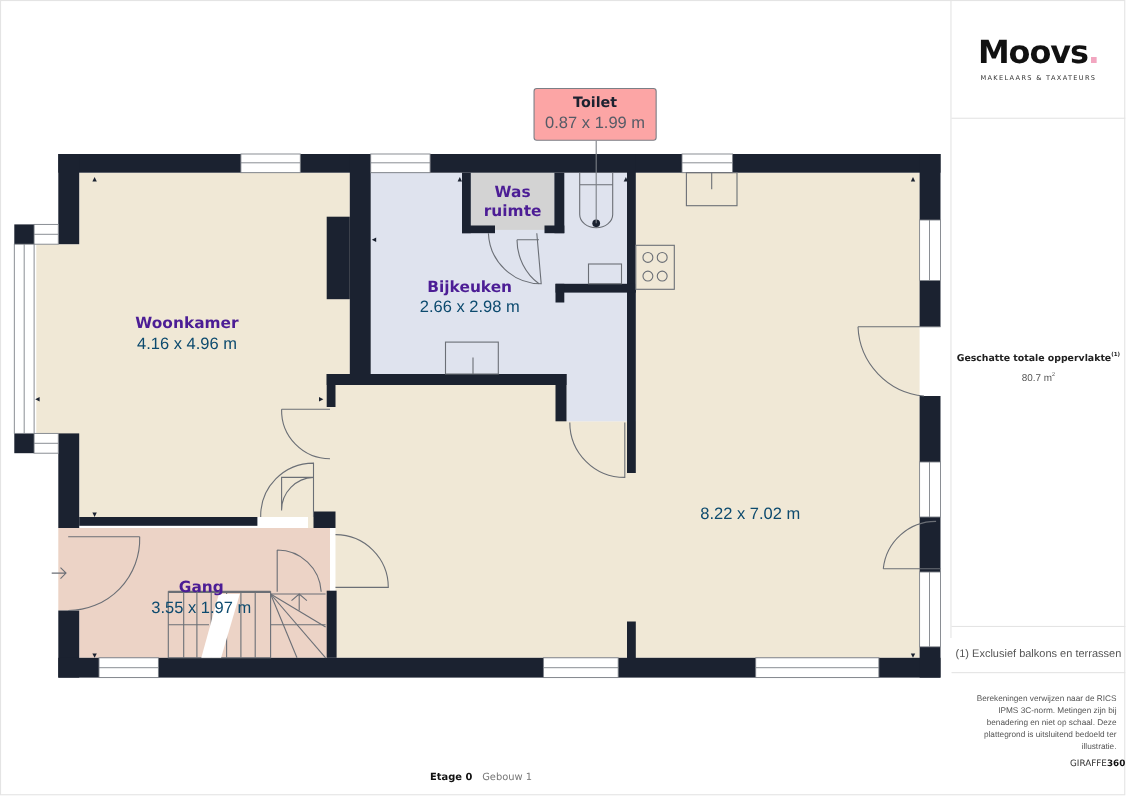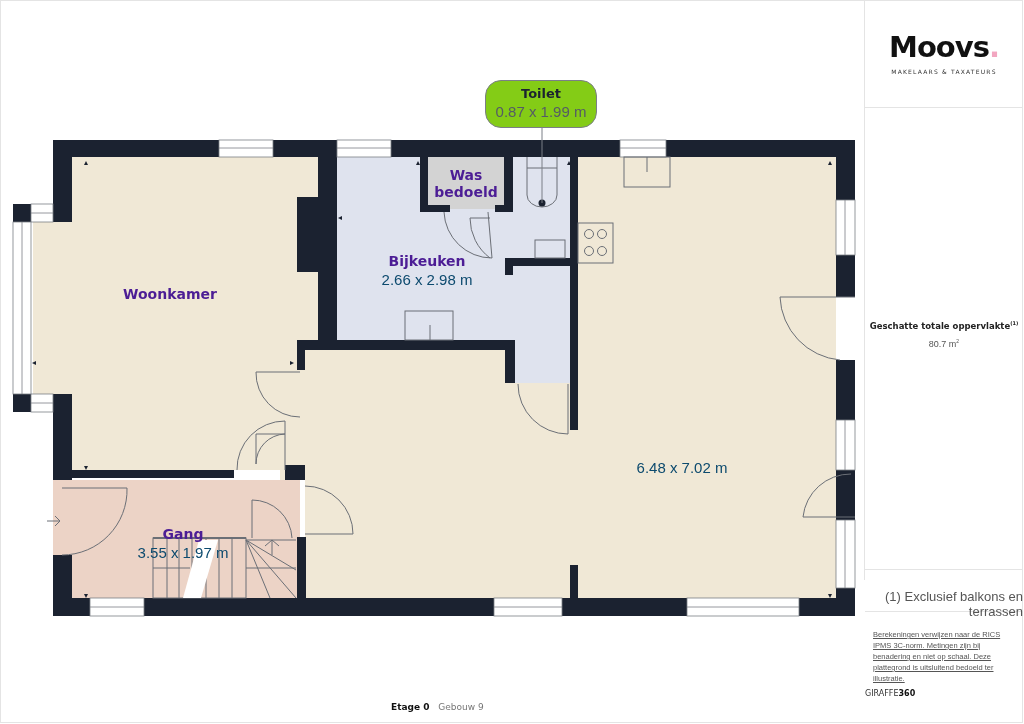--- a/index.html
+++ b/index.html
@@ -7,32 +7,32 @@
   .frame { position:absolute; left:0; top:0; width:1023px; height:723px; border:1px solid #e4e4e4; box-sizing:border-box; }
   .side { position:absolute; left:864px; top:0; width:160px; height:580px; border-left:1px solid #e4e4e4; box-sizing:border-box; }
   .side .cell { position:absolute; left:0; width:158px; border-bottom:1px solid #e4e4e4; box-sizing:border-box; text-align:center; }
   .logo { position:absolute; left:0; width:158px; top:30px; text-align:center; font-family:"DejaVu Sans", sans-serif; font-weight:bold; font-size:29px; color:#111; letter-spacing:-1px; }
   .logo .dot { color:#f2a6c0; }
   .logo-sub { position:absolute; left:0; width:158px; top:68px; text-align:center; font-family:"DejaVu Sans", sans-serif; font-size:6px; letter-spacing:1.2px; color:#333; }
   .area-title { position:absolute; left:0; width:158px; top:320px; text-align:center; font-family:"DejaVu Sans", sans-serif; font-weight:bold; font-size:8.5px; color:#222; }
   .area-title sup { font-size:5px; }
   .area-val { position:absolute; left:0; width:158px; top:338px; text-align:center; font-size:9px; color:#555; }
   .area-val sup { font-size:5px; }
-  .footnote { position:absolute; left:0; width:158px; top:589px; text-align:right; font-size:13px; color:#555; }
-  .disclaimer { position:absolute; left:8px; width:142px; top:629px; text-align:left; font-size:7.5px; line-height:11px; color:#555;text-decoration:underline; }
-  .giraffe { position:absolute; left:0; width:158px; top:689px; text-align:left; font-family:"DejaVu Sans", sans-serif; font-size:8px; color:#333; }
+  .footnote { position:absolute; left:0; width:158px; top:589px; text-align:center; font-size:10px; color:#555; }
+  .disclaimer { position:absolute; left:8px; width:142px; top:629px; text-align:right; font-size:7.5px; line-height:11px; color:#555; }
+  .giraffe { position:absolute; left:0; width:158px; top:689px; text-align:right; font-family:"DejaVu Sans", sans-serif; font-size:8px; color:#333; }
   .giraffe b { color:#111; }
   .floor-label { position:absolute; left:391px; top:702px; font-family:"DejaVu Sans", sans-serif; font-size:9px; color:#333; }
   .floor-label .etage { font-weight:bold; color:#111; margin-right:6px; }
   .floor-label .gebouw { color:#777; }
   .plan { position:absolute; left:0; top:0; }
   .lbl { position:absolute; text-align:center; font-family:"DejaVu Sans", sans-serif; }
   .lbl .name { font-weight:bold; font-size:14px; color:#4c1d95; display:block; line-height:17px; }
   .lbl .dim { font-family:"Liberation Sans", sans-serif; font-size:15px; color:#0c4a6e; display:block; line-height:19px; }
-  .toilet-box { position:absolute; left:485px; top:80px; width:112px; height:48px; background:#84cc16; border:1px solid #7b7f86; border-radius:16px; box-sizing:border-box; text-align:center; }
+  .toilet-box { position:absolute; left:485px; top:80px; width:112px; height:48px; background:#fca5a5; border:1px solid #7b7f86; border-radius:3px; box-sizing:border-box; text-align:center; }
   .toilet-box .name { font-family:"DejaVu Sans", sans-serif; font-weight:bold; font-size:13px; color:#1b2230; display:block; margin-top:5px; line-height:16px; }
   .toilet-box .dim { font-size:15px; color:#555b66; display:block; line-height:20px; }
 </style>
 </head>
 <body>
 
 <div class="frame"></div>
 
 <svg class="plan" width="864" height="724" viewBox="0 0 864 724">
 
@@ -196,49 +196,50 @@
     <polygon points="36,365 32,363 36,361"></polygon>
     <polygon points="290,365 294,363 290,361"></polygon>
     <polygon points="84,466 86,470 88,466"></polygon>
     <polygon points="84,594 86,598 88,594"></polygon>
     <polygon points="828,594 830,598 832,594"></polygon>
   </g>
 </svg>
 
 <div class="lbl" style="left:90px; top:286px; width:160px;">
   <span class="name">Woonkamer</span>
+  <span class="dim">4.16 x 4.96 m</span>
 </div>
 
 <div class="toilet-box">
   <span class="name">Toilet</span>
   <span class="dim">0.87 x 1.99 m</span>
 </div>
 
 <div class="lbl" style="left:428px; top:167px; width:76px;">
   <span class="name">Was</span>
-  <span class="name">bedoeld</span>
+  <span class="name">ruimte</span>
 </div>
 
 <div class="lbl" style="left:347px; top:253px; width:160px;">
   <span class="name">Bijkeuken</span>
   <span class="dim">2.66 x 2.98 m</span>
 </div>
 
 <div class="lbl" style="left:572px; top:458px; width:220px;">
-  <span class="dim">6.48 x 7.02 m</span>
+  <span class="dim">8.22 x 7.02 m</span>
 </div>
 
 <div class="lbl" style="left:113px; top:490px; width:140px;margin-top:36px;">
   <span class="name">Gang</span>
   <span class="dim">3.55 x 1.97 m</span>
 </div>
 
 <div class="floor-label">
   <span class="etage">Etage 0</span>
-  <span class="gebouw">Gebouw 9</span>
+  <span class="gebouw">Gebouw 1</span>
 </div>
 
 <div class="side">
   <div class="cell" style="top:0; height:108px;"></div>
   <div class="logo"><span>Moovs</span><span class="dot">.</span></div>
   <div class="logo-sub">MAKELAARS &amp; TAXATEURS</div>
 
   <div class="cell" style="top:108px; height:462px;"></div>
   <div class="area-title"><span>Geschatte totale oppervlakte</span><sup>(1)</sup></div>
   <div class="area-val"><span>80.7 m</span><sup>2</sup></div>

